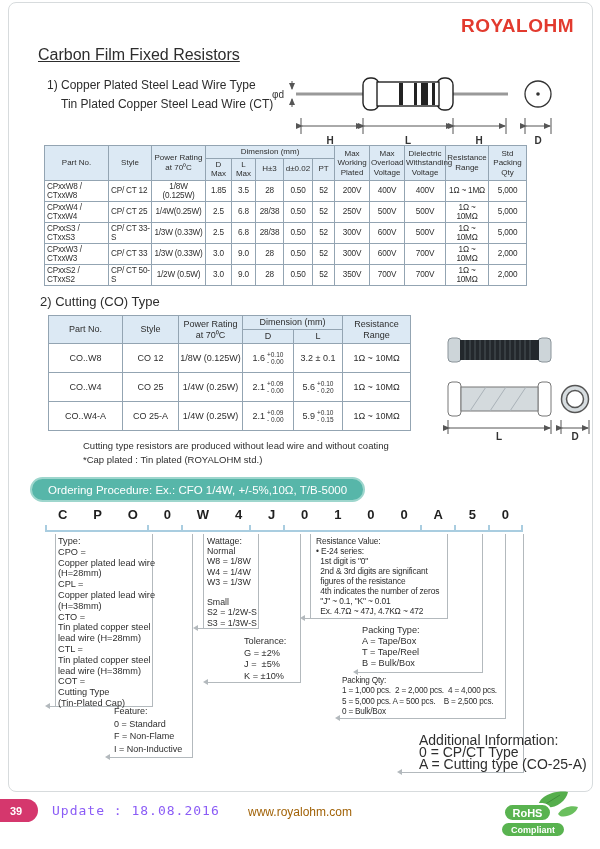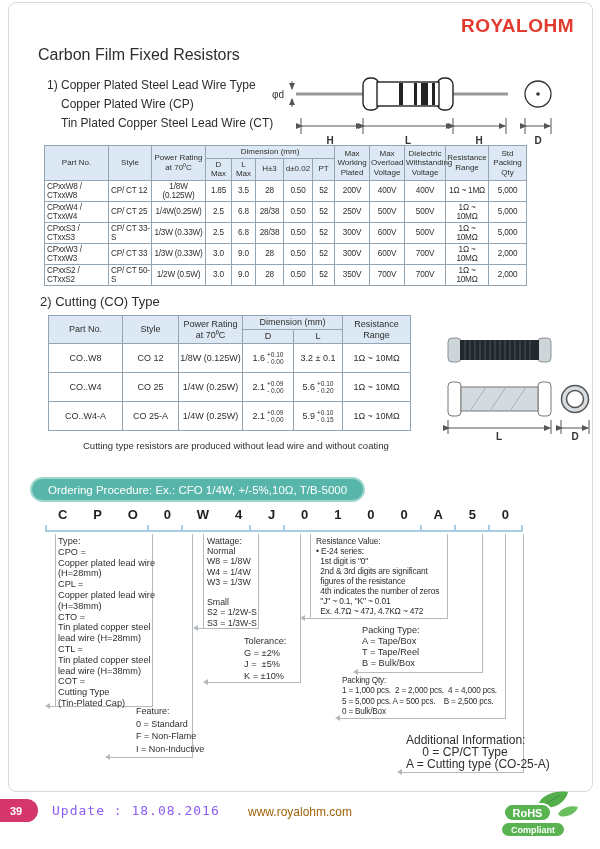--- a/index.html
+++ b/index.html
@@ -6,21 +6,21 @@
   body{
     width:600px;height:849px;position:relative;overflow:hidden;
     background:#ffffff;font-family:"Liberation Sans",sans-serif;color:#333;
     -webkit-font-smoothing:antialiased;
   }
   .abs{position:absolute;}
   
   .frame{left:8px;top:2px;width:583px;height:788px;border:1px solid #d7dbdd;border-radius:8px;}
   
   .brand{right:26px;top:15px;font-size:19px;font-weight:bold;color:#e23a2e;letter-spacing:.5px;}
-  .page-title{left:38px;top:46px;font-size:16px;color:#2d2d2d;}
+  .page-title{left:38px;top:46px;font-size:16px;color:#2d2d2d;text-decoration:underline;}
   .sec1{left:47px;top:76px;font-size:12px;line-height:19px;color:#2d2d2d;}
   .sec1 .ind{padding-left:14px;}
   .sec2-title{left:40px;top:294px;font-size:13px;color:#2d2d2d;}
   
   table{border-collapse:collapse;table-layout:fixed;}
   td,th{border:1px solid #93a4b2;font-weight:normal;color:#2e2e2e;text-align:center;vertical-align:middle;padding:1px 1px;}
   thead td, thead th{background:#dce9f4;font-size:8px;line-height:9.5px;}
   .t1{left:44px;top:145px;width:482px;font-size:8.2px;}
   .t1 tbody td{height:18px;font-size:8.2px;letter-spacing:-0.2px;}
   .t1 .cl{text-align:left;padding-left:2px;}
@@ -46,39 +46,38 @@
   .arr{width:0;height:0;border-top:3px solid transparent;border-bottom:3px solid transparent;border-right:5px solid #b3b9bd;}
   .obox{font-size:9.2px;line-height:10.8px;color:#2e2e2e;}
   .obox .box-title{white-space:pre;}
   .obox .box-line{white-space:pre;}
   .b-type{left:58px;top:536px;width:94px;}
   .b-wattage{left:207px;top:536px;width:52px;font-size:8.8px;line-height:10.2px;}
   .b-tolerance{left:244px;top:636px;width:56px;line-height:11.5px;}
   .b-resistance{left:316px;top:536px;width:130px;font-size:8.4px;line-height:10px;letter-spacing:-0.15px;}
   .b-packing_type{left:362px;top:625px;width:112px;line-height:11px;}
   .b-packing_qty{left:342px;top:676px;width:164px;font-size:8.2px;line-height:10.4px;letter-spacing:-0.2px;}
-  .b-additional{left:406px;top:734px;width:118px;font-size:12px;line-height:12px;text-align:center;}
-  .b-feature{left:114px;top:705px;width:78px;font-size:9px;line-height:12.5px;margin-left:22px;}
+  .b-additional{left:419px;top:734px;width:118px;font-size:14px;line-height:12px;}
+  .b-feature{left:114px;top:705px;width:78px;font-size:9px;line-height:12.5px;}
   
   .page-badge{left:0;top:799px;width:38px;height:23px;background:#d5376d;border-radius:0 12px 12px 0;
     color:#fff;font-size:11px;font-weight:bold;display:flex;align-items:center;justify-content:center;padding-right:6px;box-sizing:border-box;}
   .update{left:52px;top:803px;font-family:"DejaVu Sans Mono",monospace;font-size:13px;color:#8b5cf6;letter-spacing:1px;}
   .website{left:225px;top:805px;width:150px;text-align:center;font-size:12px;color:#a16207;}
   svg text{font-family:"Liberation Sans",sans-serif;}
 </style>
 </head>
 <body>
 
 <div class="abs frame"></div>
 
 <div class="abs brand">ROYALOHM</div>
 <div class="abs page-title">Carbon Film Fixed Resistors</div>
 <div class="abs sec1">
   <div>1) Copper Plated Steel Lead Wire Type</div>
-  <div class="ind">Copper Plated Wire (CP)</div>
   <div class="ind">Tin Plated Copper Steel Lead Wire (CT)</div>
 </div>
 
 <svg class="abs" style="left:268px;top:68px;" width="330" height="80" viewBox="0 0 330 80">
   <defs>
     <marker id="ah" markerWidth="7" markerHeight="6" refX="6" refY="3" orient="auto">
       <path d="M0,0 L7,3 L0,6 z" fill="#555"></path>
     </marker>
   </defs>
   <text x="4" y="30" font-size="10" fill="#333">φd</text>
@@ -353,20 +352,21 @@
     <circle cx="135" cy="81" r="8.5" fill="#ffffff" stroke="#555" stroke-width="1.5"></circle>
     <line x1="121" y1="102" x2="121" y2="116" stroke="#555" stroke-width="1"></line>
     <line x1="149" y1="102" x2="149" y2="116" stroke="#555" stroke-width="1"></line>
     <line x1="122" y1="110" x2="148" y2="110" stroke="#555" stroke-width="1" marker-start="url(#ah2)" marker-end="url(#ah2)"></line>
     <text x="135" y="122" font-size="10" font-weight="bold" fill="#333" text-anchor="middle">D</text>
   </g>
 </svg>
 
 <div class="abs notes">
   <div>Cutting type resistors are produced without lead wire and without coating</div>
+  <div>*Cap plated : Tin plated (ROYALOHM std.)</div>
 </div>
 
 <div class="abs pill">Ordering Procedure: Ex.: CFO 1/4W, +/-5%,10Ω, T/B-5000</div>
 
 <div class="abs code-row">
     <span>C</span>
     <span>P</span>
     <span>O</span>
     <span>0</span>
     <span>W</span>

